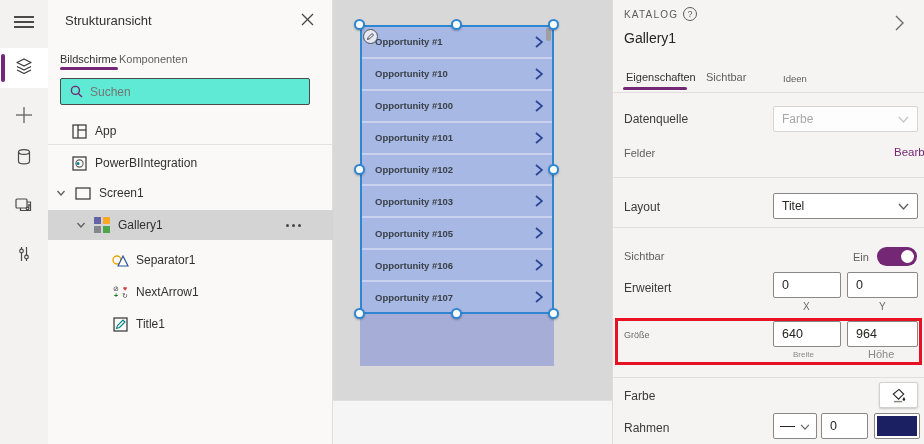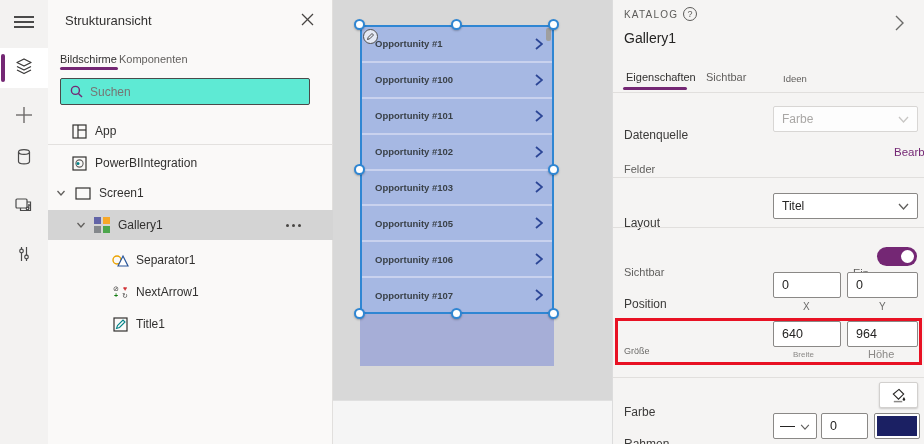--- a/index.html
+++ b/index.html
@@ -49,21 +49,21 @@
 
   
   .props { position:absolute; left:612px; top:0; width:312px; height:444px; background:#f5f4f3; border-left:1px solid #dcdcdc; }
   .catalog { position:absolute; left:11px; top:9px; font-size:10px; letter-spacing:1.2px; color:#5c5b59; }
   .helpc { position:absolute; left:70px; top:7px; width:14px; height:14px; border:1px solid #5c5b59; border-radius:50%; font-size:9px; color:#5c5b59; display:flex; align-items:center; justify-content:center; }
   .ptitle { position:absolute; left:11px; top:30px; font-size:14px; color:#252423; }
   .ptab { position:absolute; top:71px; font-size:11px; color:#605e5c; }
   .ptab.on { color:#323130; }
   .ptab-underline { position:absolute; left:10px; top:87px; width:64px; height:3px; background:#742774; border-radius:2px; }
   .pdiv { position:absolute; left:0; width:312px; height:1px; background:#e1dfdd; }
-  .plabel { position:absolute; left:11px; font-size:12px; color:#3b3a39;margin-top:16px; }
+  .plabel { position:absolute; left:11px; font-size:12px; color:#3b3a39; }
   .plabel.sm { font-size:11px; color:#5f5e5c; }
   .dd { position:absolute; height:26px; background:#fff; border:1px solid #8a8886; border-radius:2px; display:flex; align-items:center; padding:0 8px; font-size:12px; color:#252423; }
   .dd .chev { margin-left:auto; }
   .dd.disabled { background:#fdfdfd; border-color:#d8d6d4; color:#a9a7a5; }
   .pinput { position:absolute; height:26px; background:#fff; border:1px solid #8a8886; border-radius:2px; font-size:12.5px; color:#252423; padding:0 0 0 8px; outline:none; font-family:"Liberation Sans",sans-serif; }
   .axis { position:absolute; font-size:10px; color:#6a6968; }
   .link { position:absolute; font-size:11.5px; color:#742774; white-space:nowrap; }
   .toggle { position:absolute; left:264px; top:247px; width:40px; height:19px; border-radius:10px; background:#742774; }
   .knob { position:absolute; right:3px; top:3px; width:13px; height:13px; border-radius:50%; background:#fff; }
   .redbox { position:absolute; left:2px; top:318px; width:307px; height:47px; border:3px solid #e81123; }
@@ -257,20 +257,26 @@
     <div class="screen"></div>
 
     <div class="gal">
       <div class="g-item">
           <span>Opportunity #1</span>
           <svg width="8" height="12" viewBox="0 0 8 12" fill="none" stroke="#2c4696" stroke-width="1.8">
             <path d="M1 1l6 5-6 5"></path>
           </svg>
         </div>
       <div class="g-item">
+          <span>Opportunity #10</span>
+          <svg width="8" height="12" viewBox="0 0 8 12" fill="none" stroke="#2c4696" stroke-width="1.8">
+            <path d="M1 1l6 5-6 5"></path>
+          </svg>
+        </div>
+      <div class="g-item">
           <span>Opportunity #100</span>
           <svg width="8" height="12" viewBox="0 0 8 12" fill="none" stroke="#2c4696" stroke-width="1.8">
             <path d="M1 1l6 5-6 5"></path>
           </svg>
         </div>
       <div class="g-item">
           <span>Opportunity #101</span>
           <svg width="8" height="12" viewBox="0 0 8 12" fill="none" stroke="#2c4696" stroke-width="1.8">
             <path d="M1 1l6 5-6 5"></path>
           </svg>
@@ -376,21 +382,21 @@
       </span>
     </div>
     <div class="pdiv" style="top:227px"></div>
 
     <div class="plabel sm" style="top:250px">Sichtbar</div>
     <div class="plabel sm" style="left:240px;top:251px">Ein</div>
     <div class="toggle">
         <div class="knob"></div>
       </div>
 
-    <div class="plabel" style="top:281px">Position</div>
+    <div class="plabel" style="top:281px">Erweitert</div>
     <input class="pinput" style="left: 160px; top: 272px; width: 68px;" value="0">
     <input class="pinput" style="left: 234px; top: 272px; width: 71px;" value="0">
     <div class="axis" style="left:190px;top:301px">X</div>
     <div class="axis" style="left:266px;top:301px">Y</div>
 
     <div class="redbox"></div>
     <div class="plabel" style="top:330px;font-size:9px;color:#6b6a68">Größe</div>
     <input class="pinput" style="left: 160px; top: 321px; width: 68px;" value="640">
     <input class="pinput" style="left: 234px; top: 321px; width: 71px;" value="964">
     <div class="axis" style="left:180px;top:350px;font-size:8px;color:#8a8886">Breite</div>

